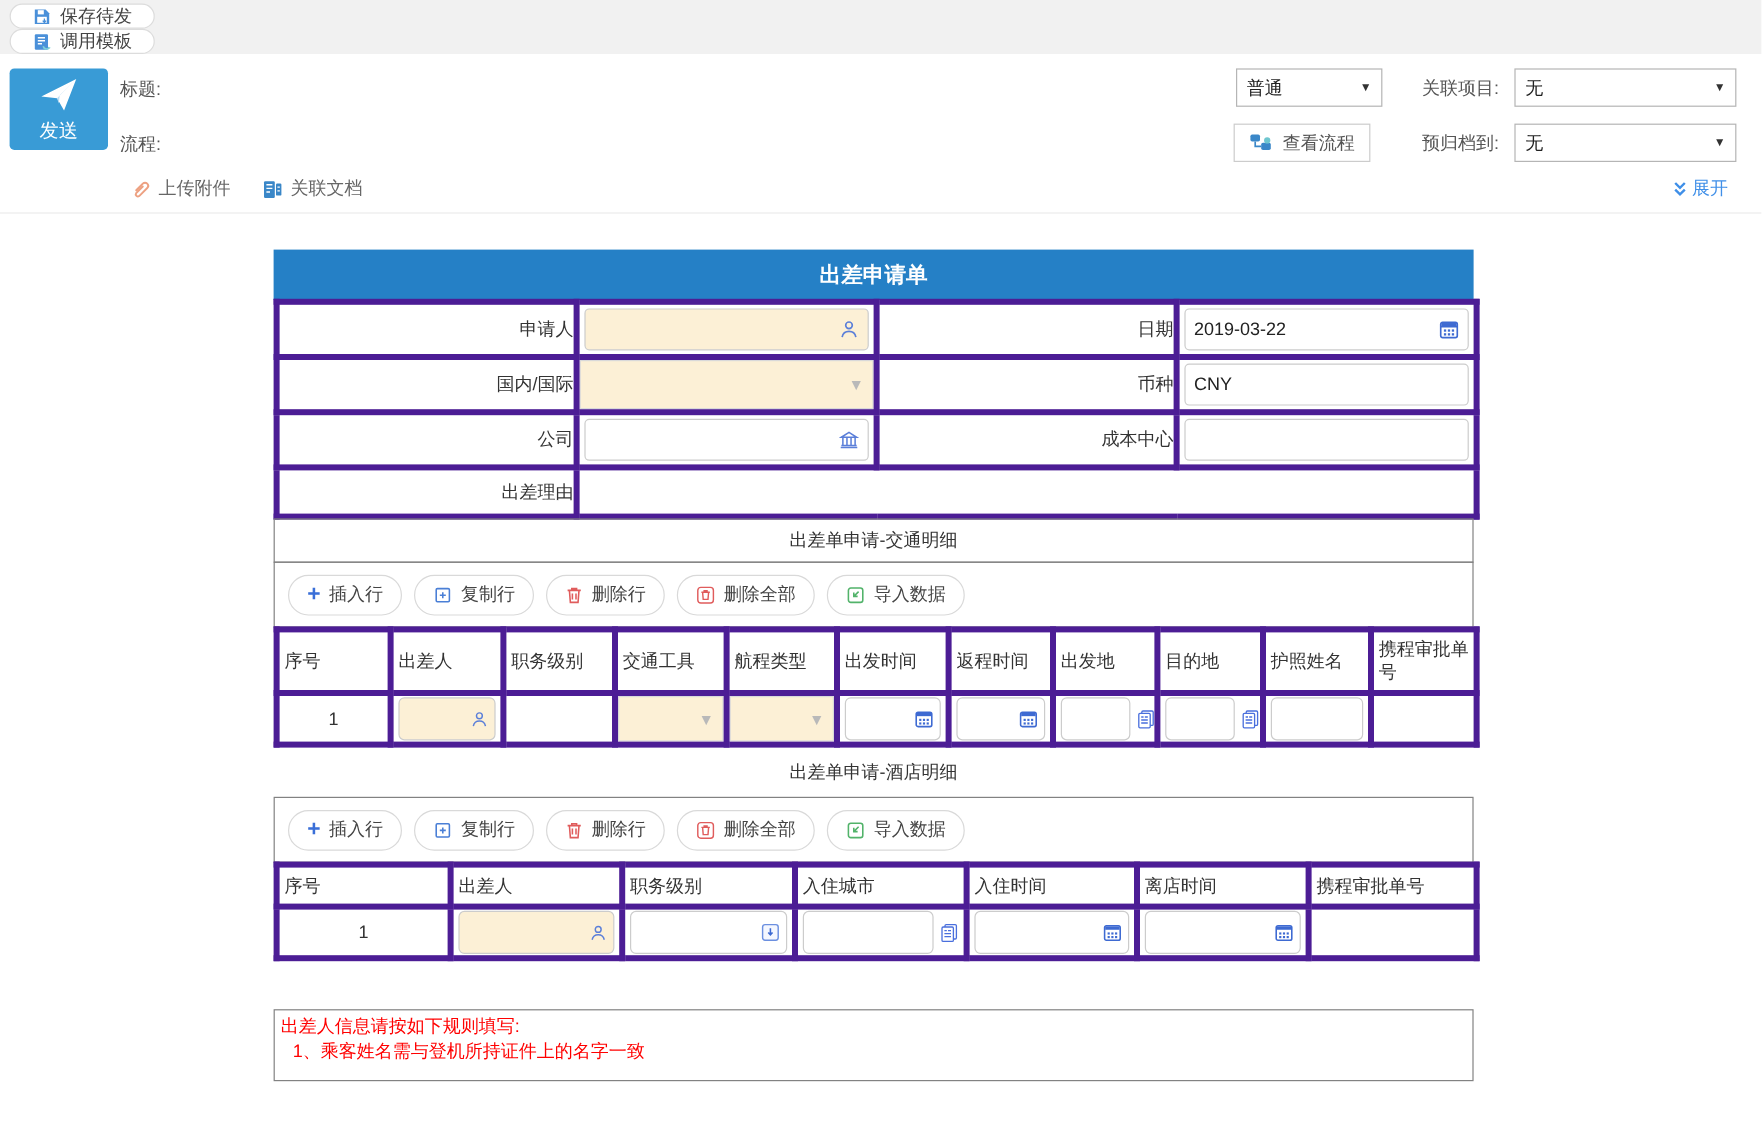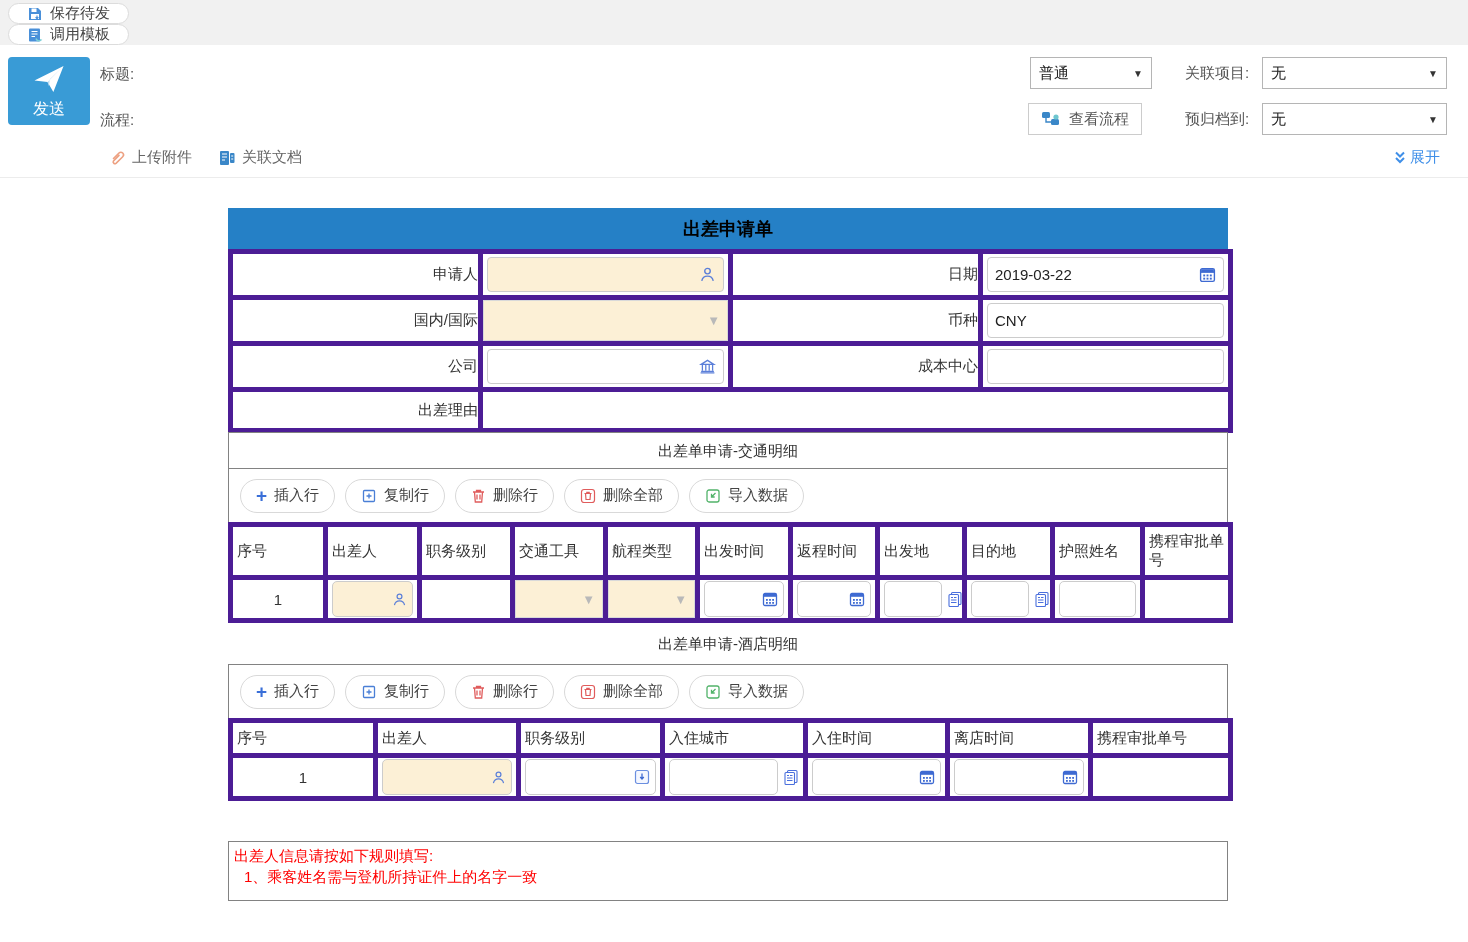--- a/index.html
+++ b/index.html
@@ -31,21 +31,21 @@
   .viewflow-btn { position:absolute; height:32px; border:1px solid #ccc; background:#fff;
     display:inline-flex; align-items:center; gap:8px; padding:0 12px; font-size:15px; color:#555; cursor:pointer; }
   .attach-item { position:absolute; display:inline-flex; align-items:flex-end; gap:6px;
     font-size:15px; color:#666; cursor:pointer; }
   .expand-item { position:absolute; right:28px; top:103px; display:inline-flex; align-items:center;
     gap:3px; font-size:15px; color:#3f8fe8; cursor:pointer; }
 
   
   .main-form { margin:30px 0 0 228px; width:1000px; }
   .form-title-bar { height:42px; background:#2580c6; display:flex; align-items:center; justify-content:center;
-    font-size:18px; font-weight:bold; color:#000000; }
+    font-size:18px; font-weight:bold; color:#ffffff; }
   .approval-row { height:43px; display:flex; align-items:center; justify-content:flex-end; }
   .approval-row .a-label { font-size:15px; color:#333; margin-right:6px; }
   .approval-input { width:242px; height:32px; border:1px solid #ccc; border-radius:3px; background:#fff; }
 
   table.grid { border-collapse:collapse; width:1000px; table-layout:fixed; margin-top:-1px; }
   table.grid td { border:5px solid #4c1d95; font-size:15px; vertical-align:middle; overflow:hidden; }
   td.lbl { text-align:right; padding-right:3px; color:#333; }
   .fieldgrid td { height:41px; padding:0; }
   .pad { padding:0 !important; }
 

